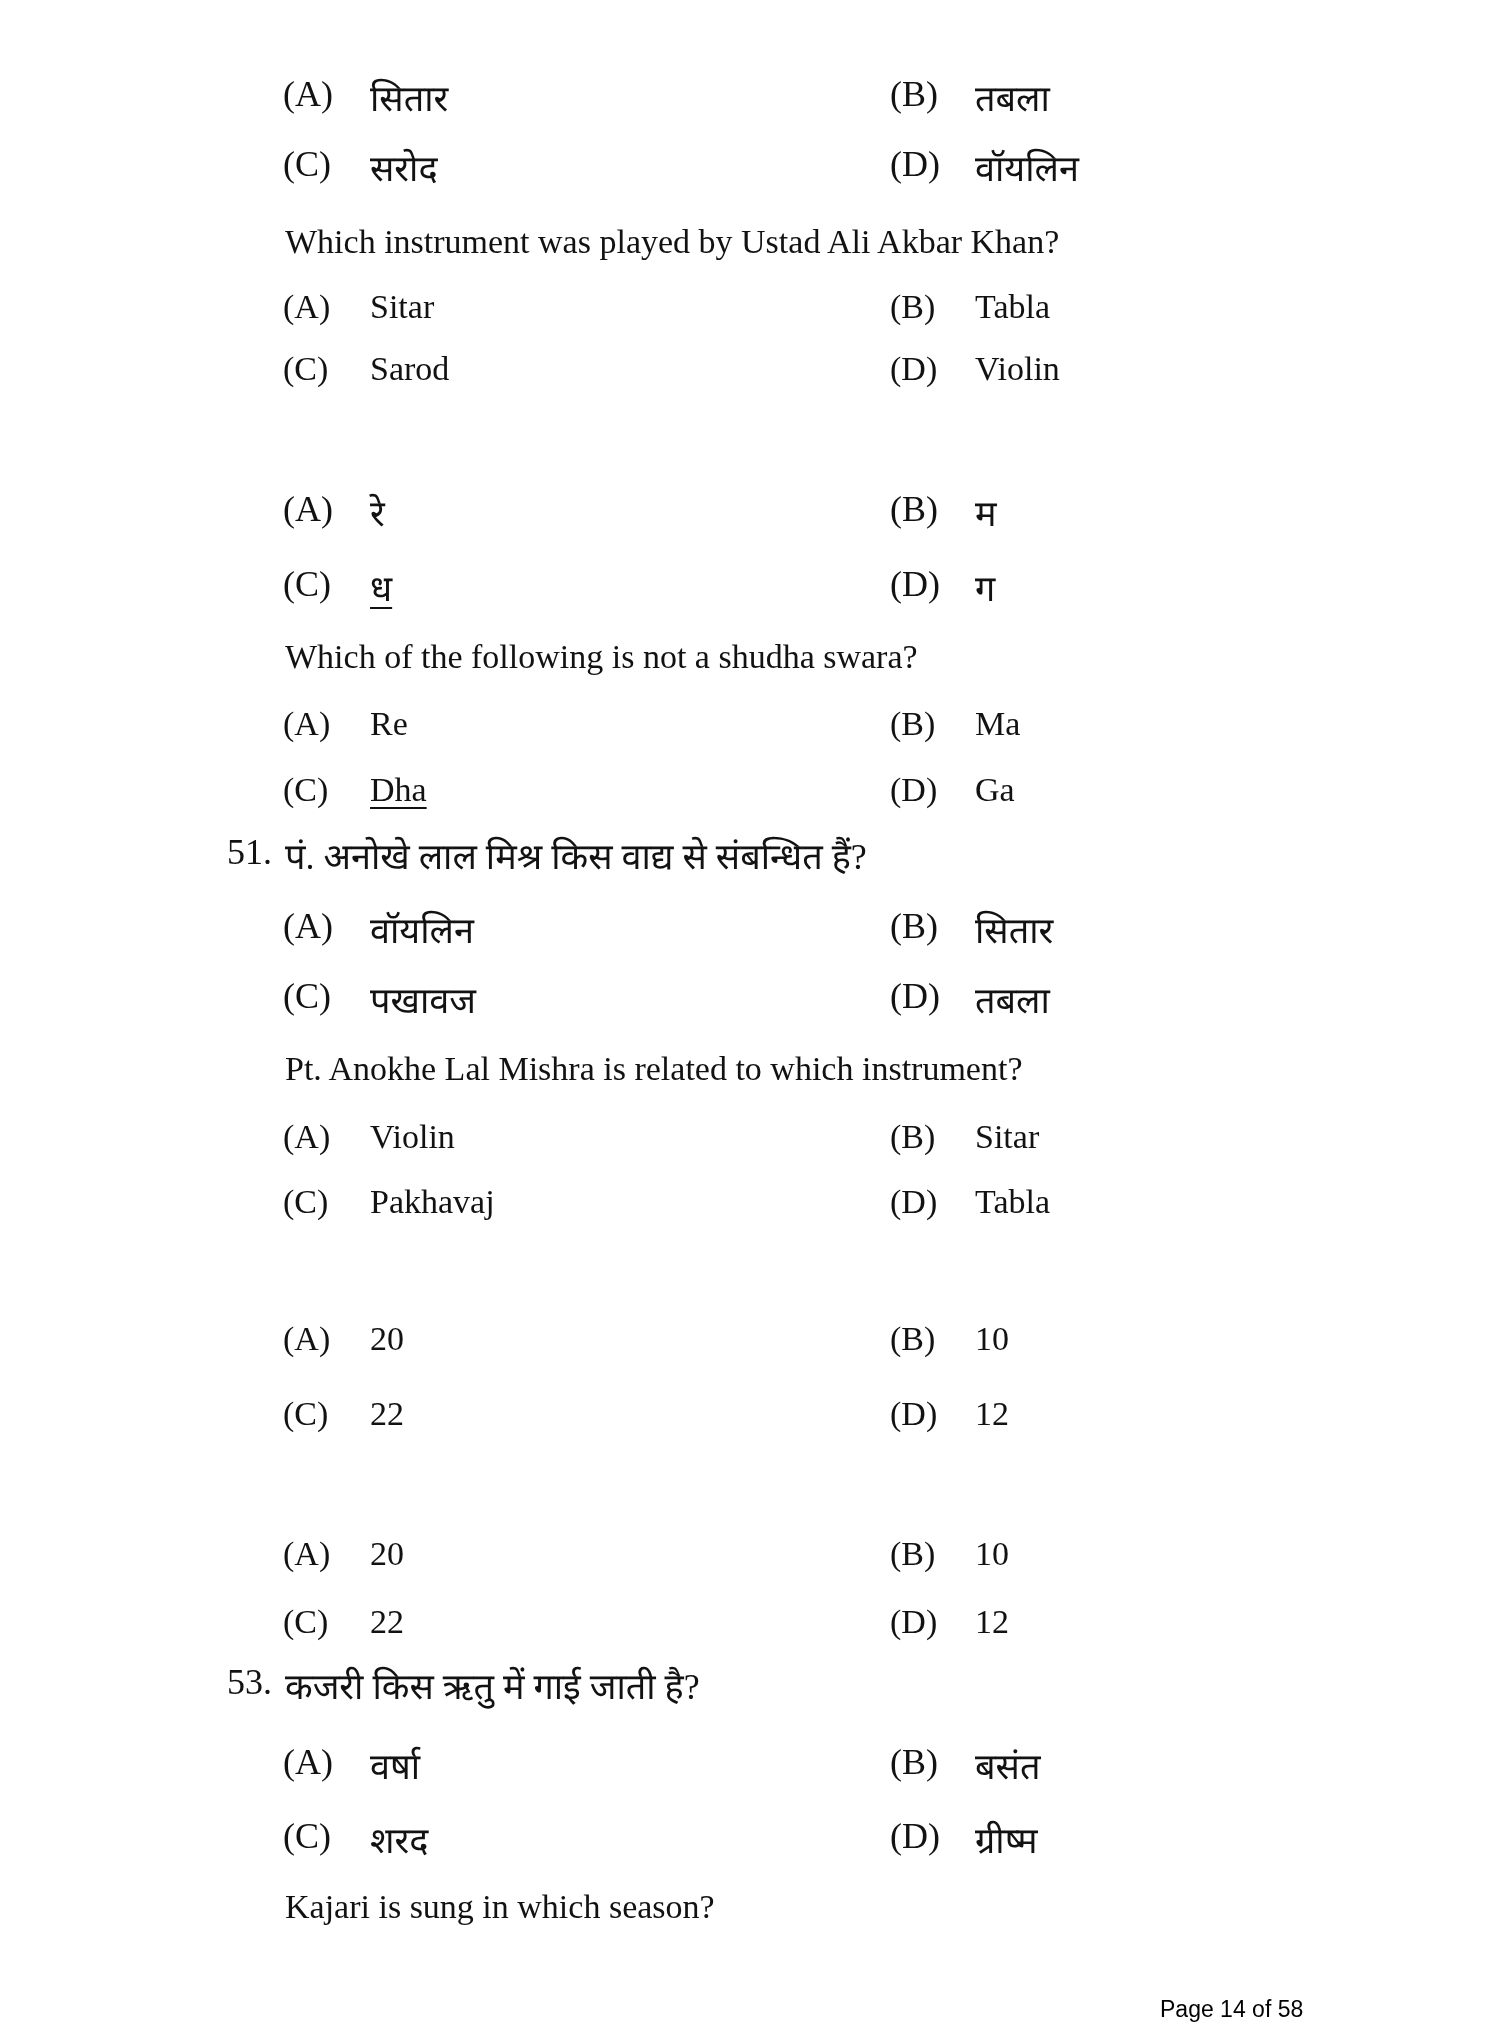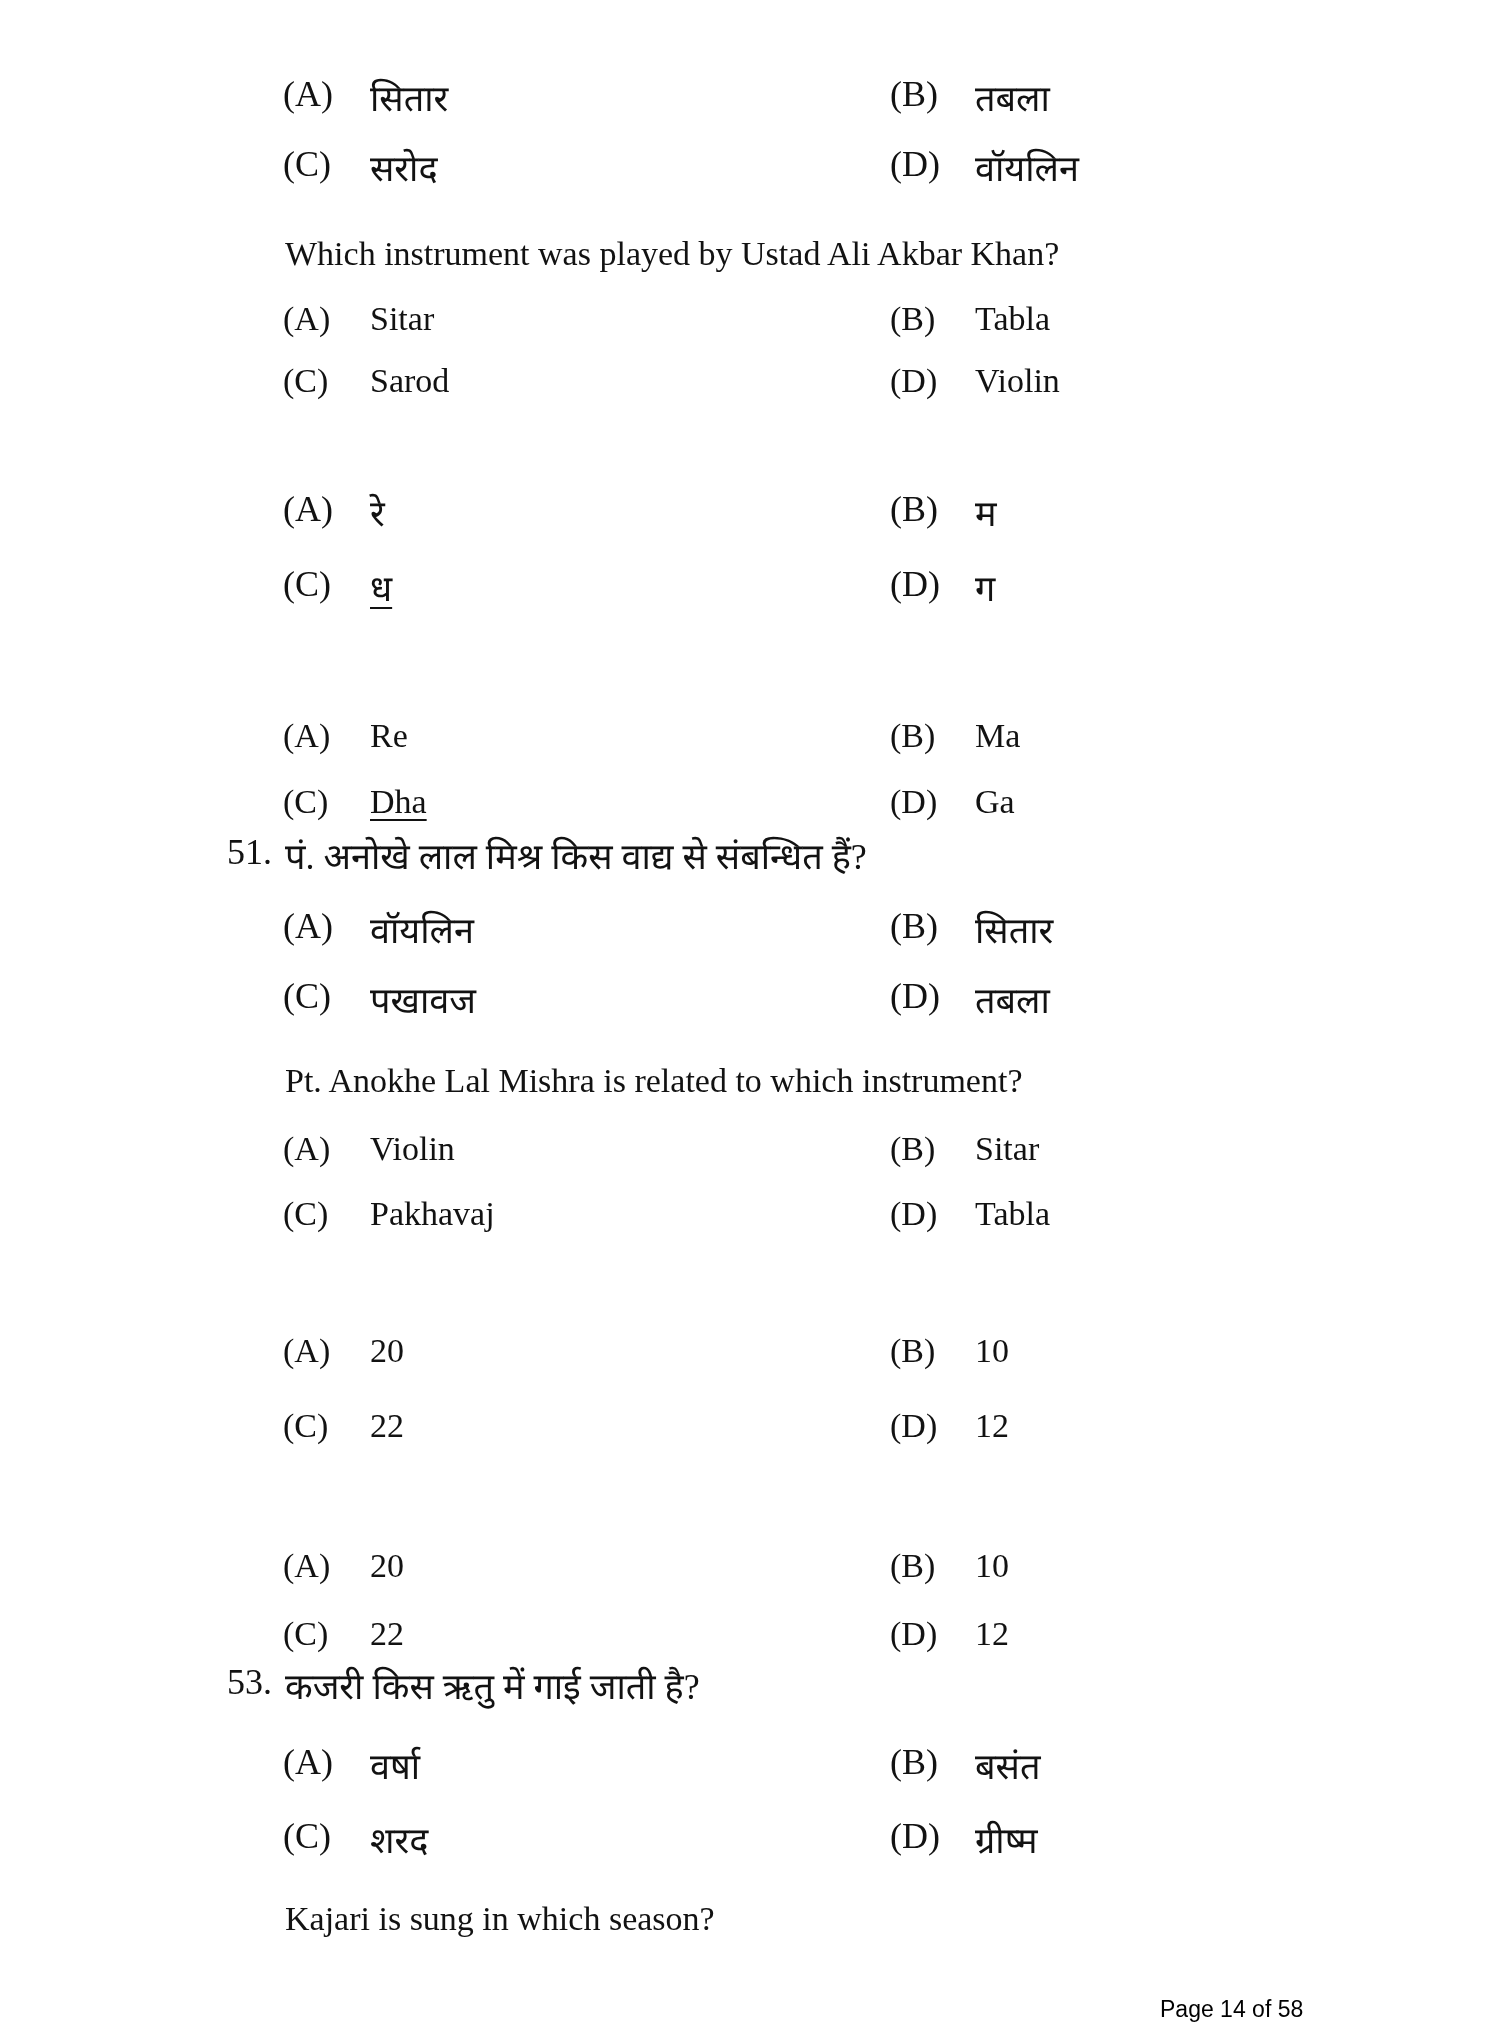--- a/index.html
+++ b/index.html
@@ -8,21 +8,21 @@
     width:1505px;
     height:2034px;
     margin:0 auto;
     background:#ffffff;
     color:#121212;
     font-family:"Liberation Serif", "DejaVu Serif", serif;
     overflow:hidden;
   }
   .line { position:absolute; left:0; width:100%; height:58px; }
   .line span { position:absolute; top:0; white-space:nowrap; }
-  .en { font-size:34px;margin-top:12px; }
+  .en { font-size:34px; }
   .hi { font-size:36px; }
   .lbl.l  { left:283px; }
   .txt.l  { left:370px; }
   .lbl.r  { left:890px; }
   .txt.r  { left:975px; }
   .qnum   { left:227px; }
   .qtext  { left:285px; }
   .u { text-decoration:underline; text-underline-offset:6px; text-decoration-thickness:2px; }
   .footer {
     position:absolute;
@@ -79,20 +79,23 @@
     <span class="txt r">म</span>
   </div>
 
   <div class="line hi" style="top:563px">
     <span class="lbl l">(C)</span>
     <span class="txt l u">ध</span>
     <span class="lbl r">(D)</span>
     <span class="txt r">ग</span>
   </div>
 
+  <div class="line en" style="top:638px">
+    <span class="qtext">Which of the following is not a shudha swara?</span>
+  </div>
 
   <div class="line en" style="top:705px">
     <span class="lbl l">(A)</span>
     <span class="txt l">Re</span>
     <span class="lbl r">(B)</span>
     <span class="txt r">Ma</span>
   </div>
 
   <div class="line en" style="top:771px">
     <span class="lbl l">(C)</span>

